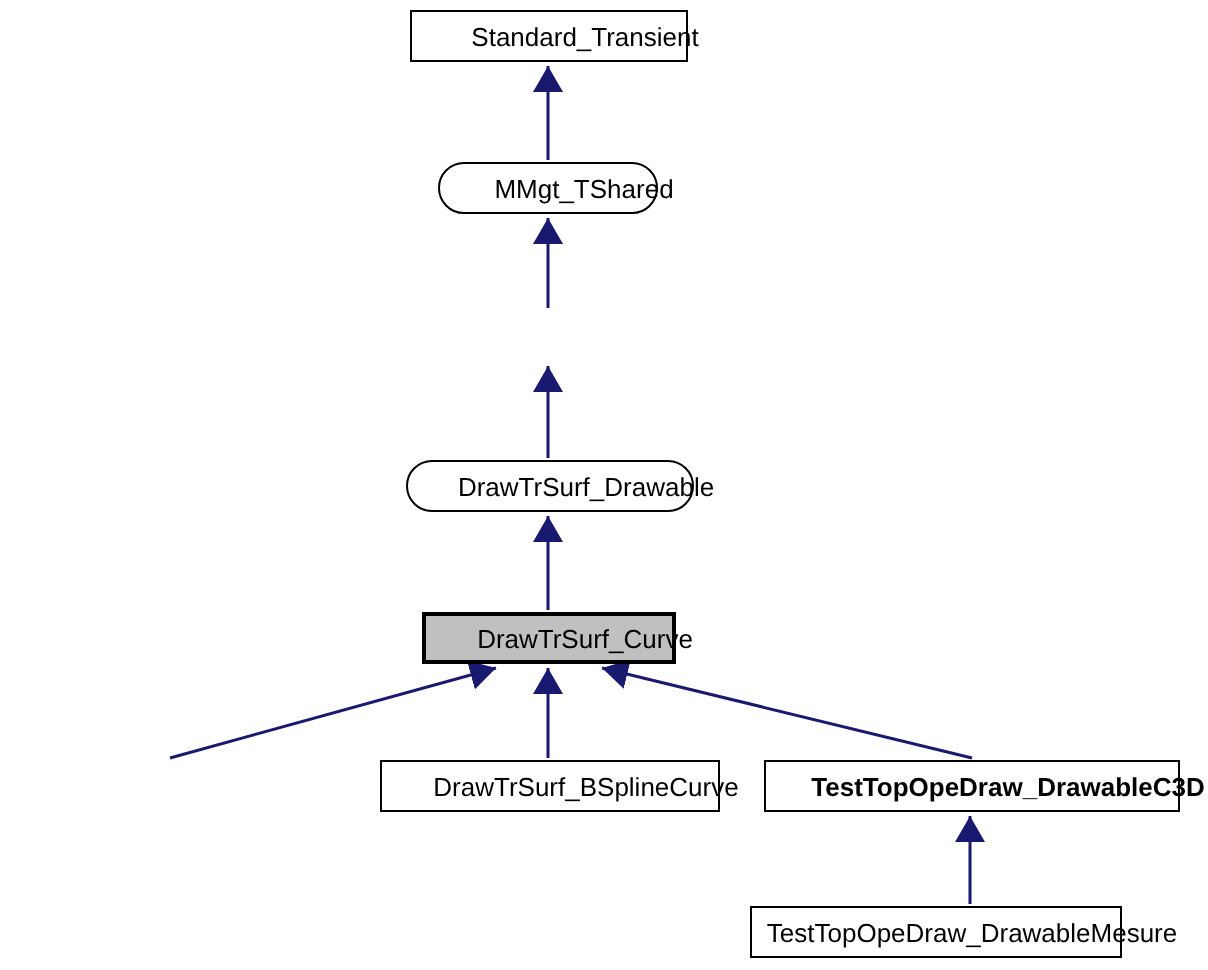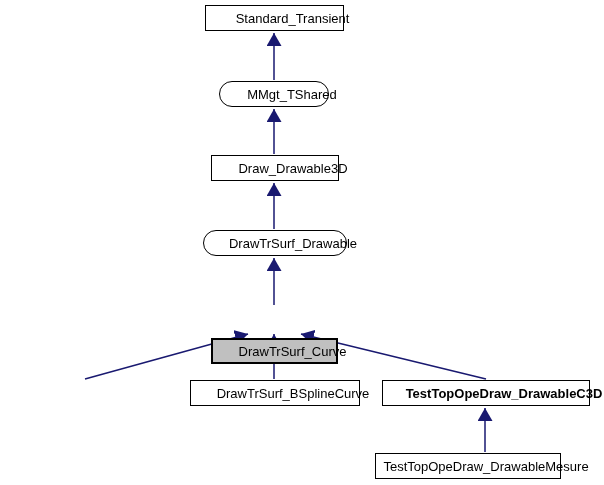--- a/index.html
+++ b/index.html
@@ -42,21 +42,20 @@
     align-items: center;
     justify-content: center;
     white-space: nowrap;
     cursor: pointer;
     padding-left: 36px;
   }
   .node.highlight {
     background: var(--highlight-fill);
     border-width: 2px;
     cursor: default;
-    margin-top: 32px;
   }
 </style>
 </head>
 <body>
 
 <div class="diagram">
 
   <svg class="edges-layer" width="604" height="485" viewBox="0 0 604 485" xmlns="http://www.w3.org/2000/svg">
     <defs>
       <marker id="arrowhead" markerUnits="userSpaceOnUse" markerWidth="13" markerHeight="15" viewBox="0 0 13 15" refX="13" refY="7.5" orient="auto">
@@ -70,21 +69,20 @@
     <line class="edge-line" x1="85" y1="379" x2="248" y2="334" marker-end="url(#arrowhead)"></line>
     <line class="edge-line" x1="274" y1="379" x2="274" y2="334" marker-end="url(#arrowhead)"></line>
     <line class="edge-line" x1="486" y1="379" x2="301" y2="334" marker-end="url(#arrowhead)"></line>
     <line class="edge-line" x1="485" y1="452" x2="485" y2="408" marker-end="url(#arrowhead)"></line>
   </svg>
 
   <div class="node" style="left:205px; top:5px;   width:139px; height:26px;">Standard_Transient</div>
 
   <div class="node" style="left:219px; top:81px;  width:110px; height:26px;border-radius:13px;">MMgt_TShared</div>
 
-  <div class="node" style="left:211px; top:155px; width:128px; height:26px;">Draw_Drawable3D</div>
 
   <div class="node" style="left:203px; top:230px; width:144px; height:26px;border-radius:13px;">DrawTrSurf_Drawable</div>
 
   <div class="node highlight" style="left:211px; top:306px; width:127px; height:26px;">DrawTrSurf_Curve</div>
 
 
   <div class="node" style="left:190px; top:380px; width:170px; height:26px;text-align:center;">DrawTrSurf_BSplineCurve</div>
 
   <div class="node" style="left:382px; top:380px; width:208px; height:26px;font-weight:bold;">TestTopOpeDraw_DrawableC3D</div>
 

